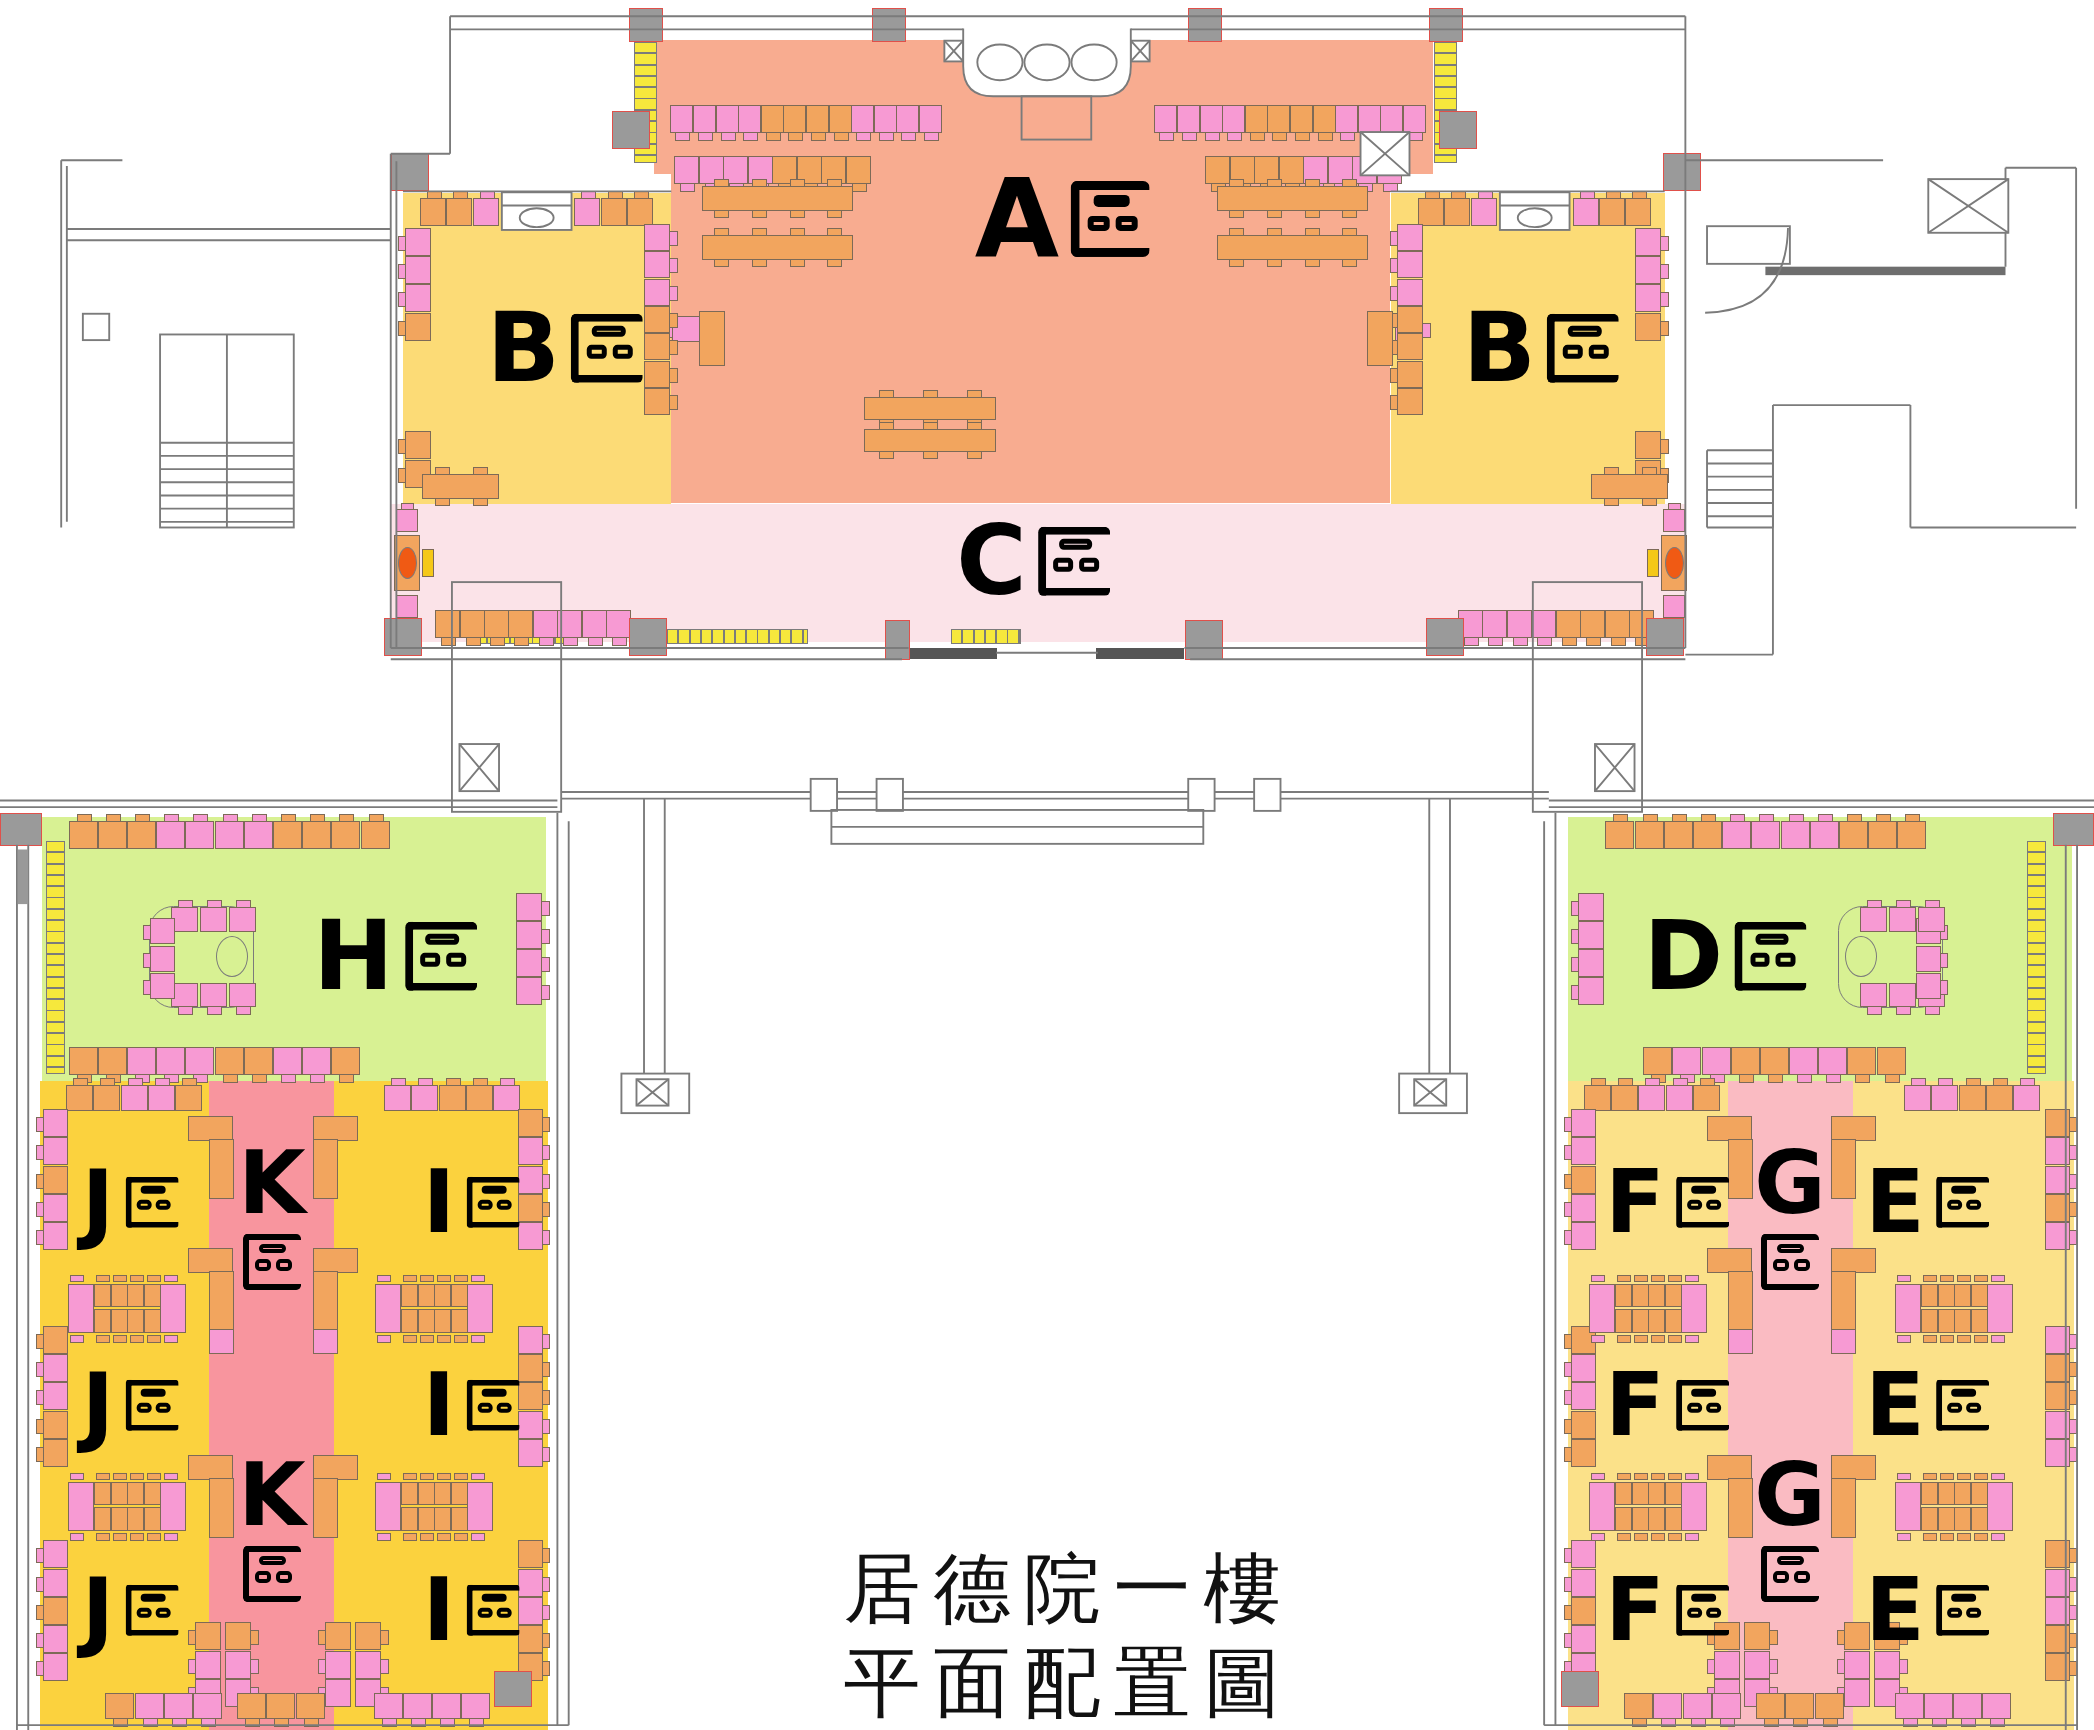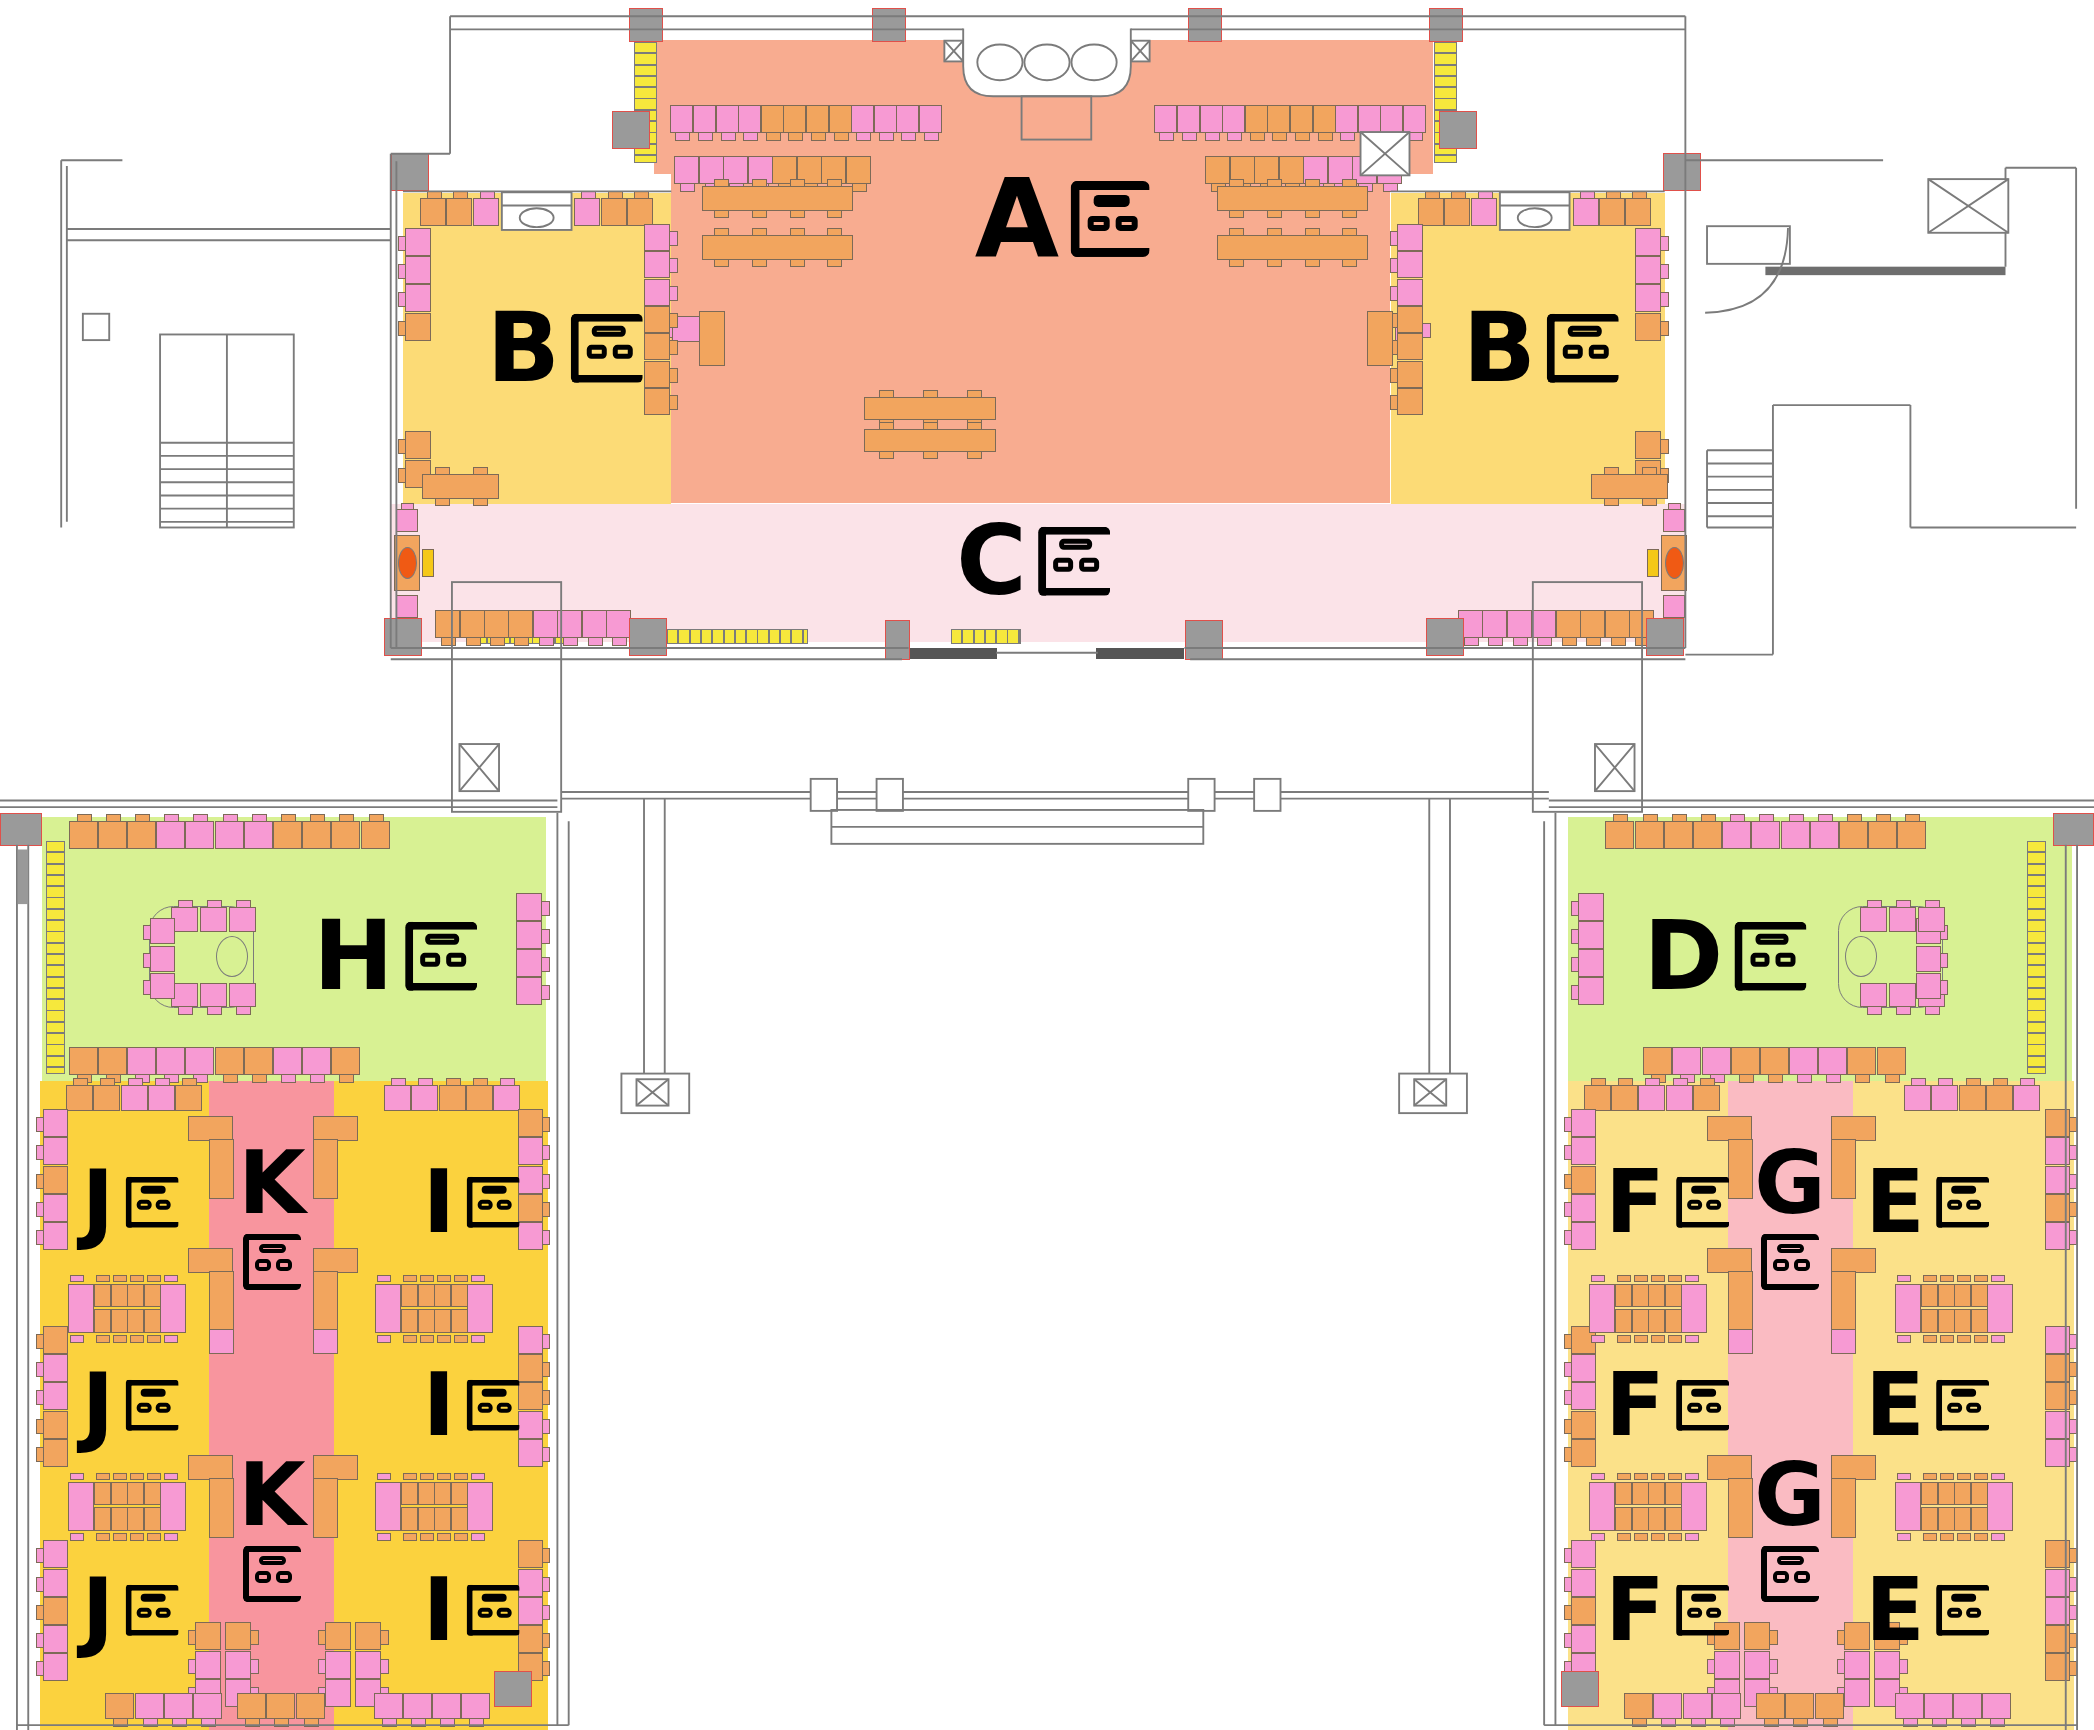--- a/index.html
+++ b/index.html
@@ -1350,20 +1350,22 @@
         <path d="M18 897 V1838 M30 897 V1838 M0 850 H592 M0 857 H592 M592 863 V1832 M604 872 V1832 M18 1832 H604"></path>
         <rect x="19" y="902" width="11" height="58" fill="#999" stroke="none"></rect>
       </g>
       <g>
         <path d="M2206 897 V1838 M2194 897 V1838 M1645 850 H2224 M1645 857 H2224 M1652 863 V1832 M1640 872 V1832 M1640 1832 H2206"></path>
       </g>
     </g>
   </svg>
 
   <div id="title">
+    <div>居德院一樓</div>
+    <div>平面配置圖</div>
   </div>
 <div class="lab" style="left: 1062px; top: 219px;">
       <span class="ltr" style="font-size: 109px;">A</span>
       <div class="qu" style="width: 79px; height: 76px; border-top: 9.4px solid rgb(0, 0, 0); border-right: none; border-bottom: 9.4px solid rgb(0, 0, 0); border-left: 9.4px solid rgb(0, 0, 0); border-image: initial; border-radius: 6.6px;">
         <i style="left: 20%; top: 8%; width: 52%; height: 21%; border-width: 6.6px;"></i>
         <i style="left: 12%; top: 44%; width: 31%; height: 27%; border-width: 6.6px;"></i>
         <i style="left: 52%; top: 44%; width: 31%; height: 27%; border-width: 6.6px;"></i>
       </div>
     </div>
     <div class="lab" style="left: 565px; top: 348px;">

